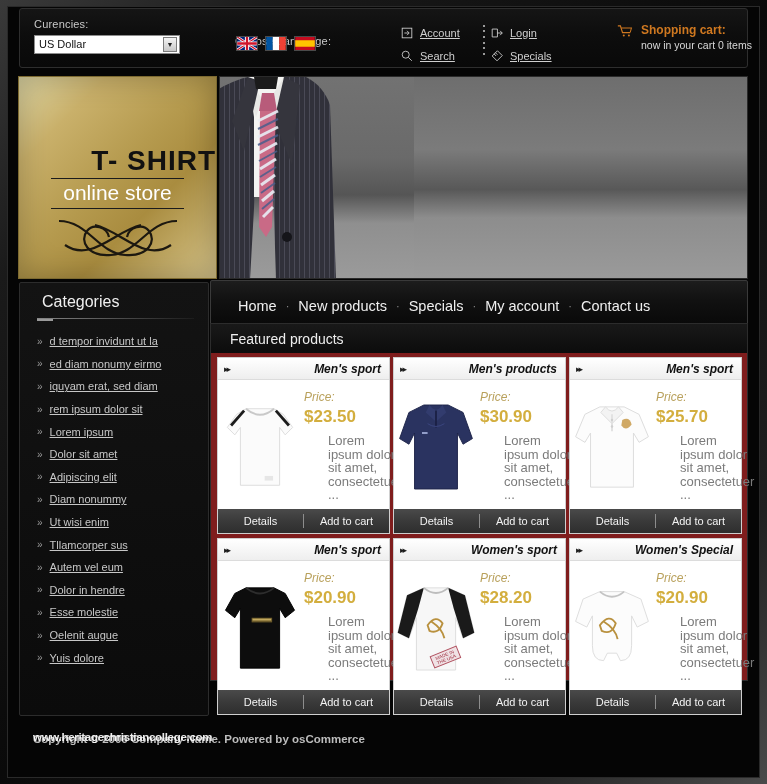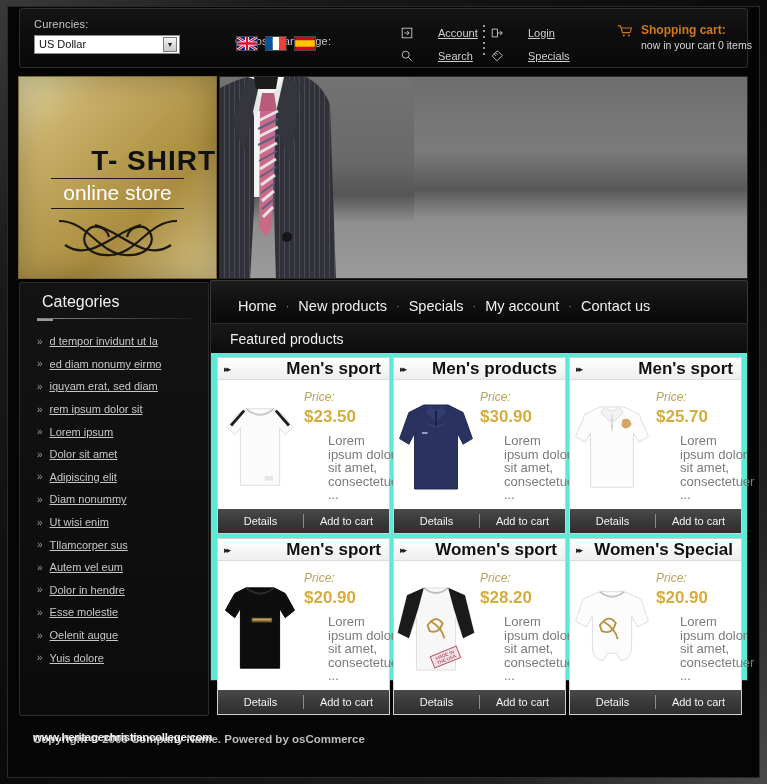--- a/index.html
+++ b/index.html
@@ -67,21 +67,21 @@
     pointer-events: none;
   }
 
   .flags { position: absolute; left: 216px; top: 27px; display: flex; gap: 7px; }
   .flag { width: 22px; height: 15px; border: 1px solid #4a4a4a; display: block; }
 
   
   .linkcol { position: absolute; top: 12px; }
   .linkcol.c1 { left: 380px; }
   .linkcol.c2 { left: 470px; }
-  .linkrow { display: flex; align-items: center; height: 23px; gap: 24px; }
+  .linkrow { display: flex; align-items: center; height: 23px; gap: 6px; }
   .linkrow .ico { width: 14px; height: 14px; display: inline-block; position: relative; }
   .linkrow a {
     color: #cfcfcf; font-size: 11px; text-decoration: underline;
     cursor: pointer; white-space: nowrap;
   }
   .dotsep {
     position: absolute; top: 14px; width: 3px; height: 34px;
     display: flex; flex-direction: column; justify-content: space-around; align-items: center;
   }
   .dotsep i { display:block; width:2px; height:2px; background:#9a9a9a; }
@@ -169,21 +169,21 @@
   }
   .catitem .chev { color: #9b9b9b; font-size: 10px; }
   .catitem a {
     color: #c7c7c7; font-size: 11px; text-decoration: underline; cursor: pointer;
     white-space: nowrap;
   }
 
   
   .featured {
     position: absolute; left: 210px; top: 323px; width: 538px; height: 358px;
-    background: #5eead4;
+    background: #7f1d1d;
     border: 1px solid #2c2c2c;
   }
   .feat-head {
     position: absolute; left: 0; top: 0; width: 100%; height: 29px;
     background: linear-gradient(180deg,#191919,#0c0c0c);
     color: #ededed; font-size: 14px;
     display: flex; align-items: center; padding-left: 19px;
   }
   .grid {
     position: absolute; left: 4px; top: 29px; width: 530px;
@@ -196,21 +196,21 @@
     border: 1px solid #cfcfcf;
     display: flex; flex-direction: column;
   }
   .card-head {
     height: 22px; background: linear-gradient(180deg,#ffffff,#eeeeee);
     border-bottom: 1px solid #dcdcdc;
     display: flex; align-items: center; justify-content: space-between;
     padding: 0 8px 0 6px;
   }
   .card-arrow { color: #1d1d1d; font-size: 9px; letter-spacing: -2px; }
-  .card-title { color: #111; font-size: 17px; font-weight: bold; }
+  .card-title { color: #111; font-size: 12px; font-weight: bold; font-style: italic; }
   .card-body { display: flex; height: 129px; background: #fff; padding: 4px 0 0 0; }
   .card-img { width: 88px; display: flex; align-items: center; justify-content: center; }
   .card-info { flex: 1; padding: 6px 6px 12px 2px; }
   .price-label { color: #b9a15c; font-size: 12px; font-style: italic; }
   .price-val { color: #d3ae3e; font-size: 17px; font-weight: bold; margin-top: 3px; }
   .card-desc { color: #7b7b7b; font-size: 13px; line-height: 13.6px; margin-top: 7px; margin-left: 24px; }
   .card-foot {
     height: 24px; background: linear-gradient(180deg,#4a4a4a,#3a3a3a 50%, #2e2e2e);
     display: flex; align-items: center;
   }

